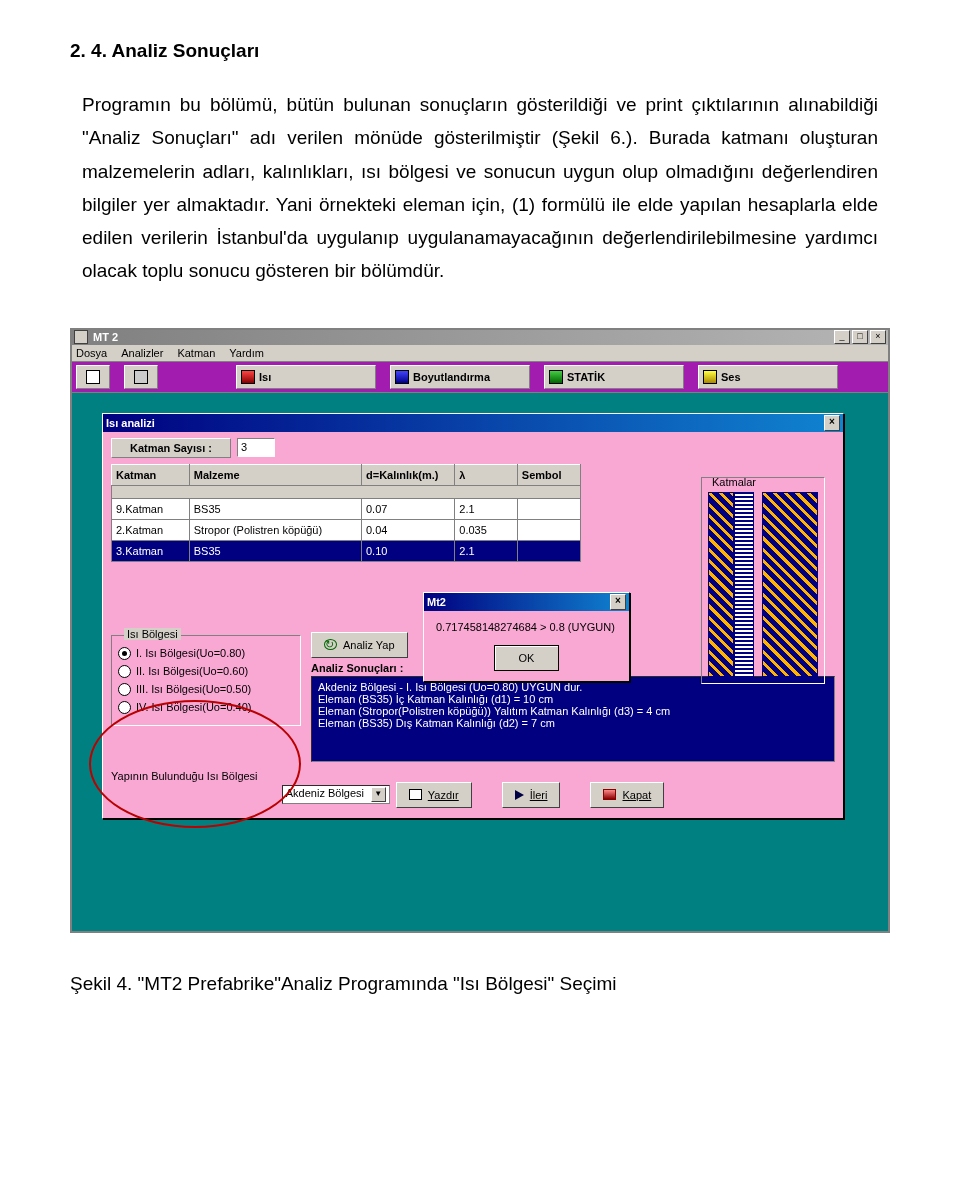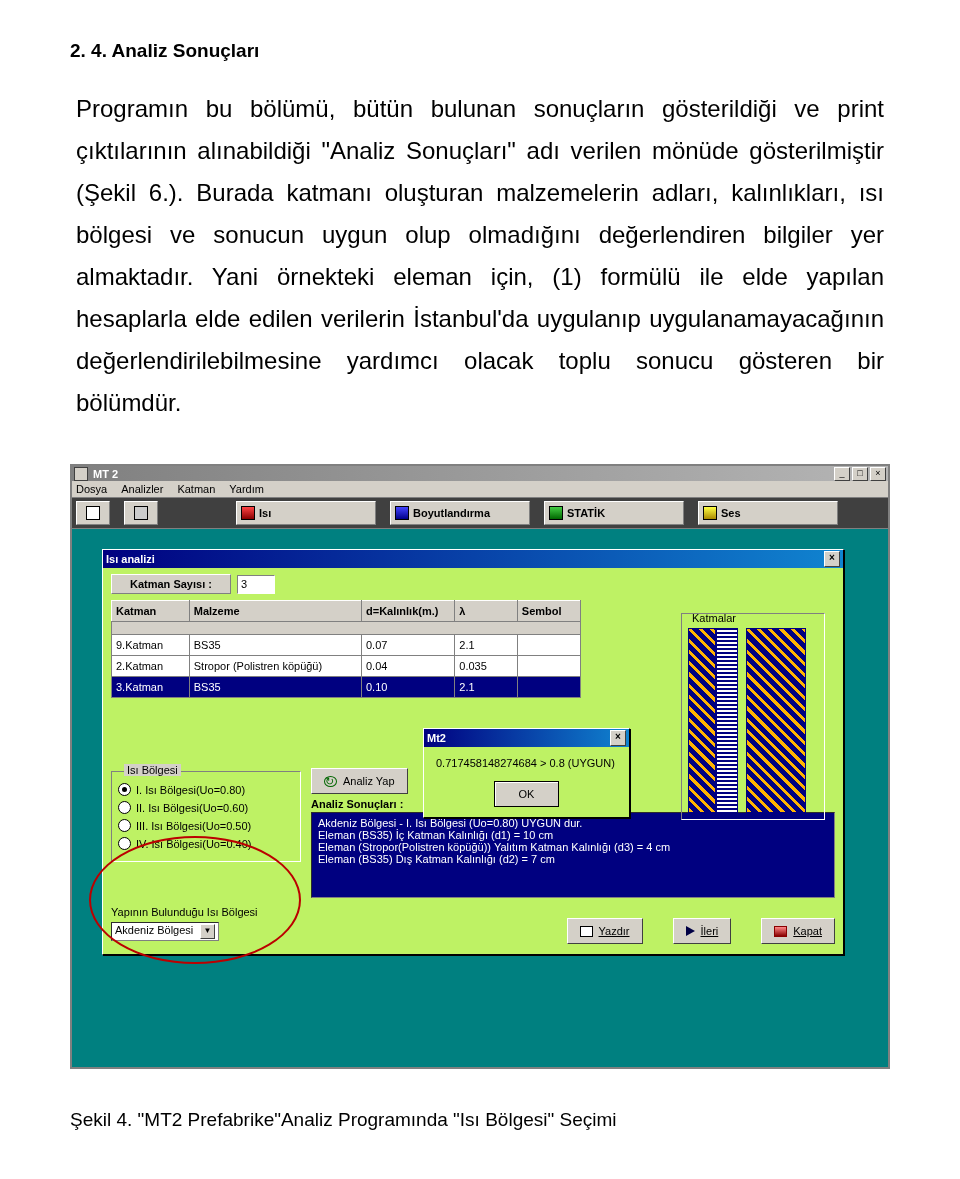--- a/index.html
+++ b/index.html
@@ -1,52 +1,52 @@
 <!DOCTYPE html>
 <html><head>
 <meta charset="utf-8">
 <style>
 html,body{margin:0;padding:0;font-family:Arial,Helvetica,sans-serif;background:#fff;color:#000}
 .page{width:960px;margin:0 auto;padding:40px 70px 30px;box-sizing:border-box}
 h2{font-size:19px;font-weight:700;margin:0 0 26px}
-p.body{font-size:24px;line-height:1.75;text-align:justify;margin:0 6px 40px}
+p.body{font-size:19px;line-height:1.75;text-align:justify;margin:0 12px 40px}
 .figure{width:820px;margin:0 auto}
 .appwin{border:2px solid #808080;background:#d4d0c8;position:relative}
 .titlebar{background:linear-gradient(90deg,#808080,#b5b5b5);display:flex;align-items:center;height:15px;padding:0 2px}
 .titlebar .ticon{width:14px;height:14px;background:#d4d0c8;border:1px solid #404040;box-sizing:border-box;margin-right:5px}
 .titlebar .ttxt{color:#fff;font-size:11px;font-weight:700;flex:1}
 .wctrls{display:flex;gap:2px}
 .wctrls .wb{width:14px;height:12px;background:#d4d0c8;border:1px solid #fff;border-right-color:#404040;border-bottom-color:#404040;font-size:9px;line-height:10px;text-align:center}
 .menubar{background:#d4d0c8;border-bottom:1px solid #808080;display:flex;padding:2px 4px;font-size:11px}
 .menubar span{margin-right:14px}
-.toolbar{background:#404040;border-bottom:1px solid #808080;padding:3px 4px;display:flex;gap:14px}
+.toolbar{background:#a21caf;border-bottom:1px solid #808080;padding:3px 4px;display:flex;gap:14px}
 .tbtn{height:22px;background:#d4d0c8;border:1px solid #fff;border-right-color:#808080;border-bottom-color:#808080;padding:0 4px;display:flex;align-items:center;font-size:11px;gap:4px}
 .tbtn.wide{min-width:130px;font-weight:700}
 .tbtn.sq{width:24px;justify-content:center}
 .tico{width:14px;height:14px;border:1px solid #000;box-sizing:border-box}
 .tico.red{background:linear-gradient(#f44,#800)}
 .tico.blue{background:linear-gradient(#44f,#008)}
 .tico.grn{background:linear-gradient(#4c4,#060)}
 .tico.yel{background:linear-gradient(#ff4,#a80)}
 .work{background:#008080;padding:20px 30px 28px;min-height:490px;position:relative}
-.dlg{background:#bef264;border:1px solid #fff;border-right-color:#000;border-bottom-color:#000;box-shadow:1px 1px 0 #000}
+.dlg{background:#f9a8d4;border:1px solid #fff;border-right-color:#000;border-bottom-color:#000;box-shadow:1px 1px 0 #000}
 .dlg .dtbar{background:linear-gradient(90deg,#000080,#1084d0);display:flex;align-items:center;height:18px;padding:0 3px}
 .dlg .dtbar .dtxt{color:#fff;font-size:11px;font-weight:700;flex:1}
 .dlg .dtbar .xb{width:14px;height:14px;background:#d4d0c8;border:1px solid #fff;border-right-color:#404040;border-bottom-color:#404040;font-size:10px;line-height:12px;text-align:center;font-weight:700}
 .dbody{padding:6px 8px;font-size:11px}
 .row{display:flex;align-items:center;gap:6px;margin-bottom:4px}
 .inset{border:1px solid #808080;border-right-color:#fff;border-bottom-color:#fff;background:#fff;padding:1px 3px;height:15px;line-height:15px;font-size:11px}
 .lblbox{display:inline-block;background:#d4d0c8;border:1px solid #fff;border-right-color:#808080;border-bottom-color:#808080;padding:1px 18px;font-weight:700;font-size:11px;height:16px;line-height:16px}
 .tbl{border-collapse:collapse;border:1px solid #808080}
 .tbl th,.tbl td{border:1px solid #808080;font-size:11px;padding:2px 4px;background:#fff;text-align:left;height:16px}
 .tbl th{background:#d4d0c8;font-weight:700;border-top-color:#fff;border-left-color:#fff}
 .tbl tr.hl td{background:#000080;color:#fff}
 .grp{border:1px solid #808080;border-right-color:#fff;border-bottom-color:#fff;padding:6px;margin:3px 0;position:relative}
 .grp::before{content:attr(data-title);position:absolute;top:-8px;left:6px;background:#d4d0c8;padding:0 3px;font-size:11px}
-.katvis{position:absolute;right:18px;top:42px;width:144px}
+.katvis{position:absolute;right:18px;top:42px;width:124px}
 .katvis .layer{height:185px;width:100%;display:flex}
 .lyr{border:1px solid #000080;box-sizing:border-box}
 .lyr.a{background:repeating-linear-gradient(45deg,#ffb300 0 3px,#000080 3px 8px);width:28px}
 .lyr.b{background:repeating-linear-gradient(0deg,#fff 0 2px,#000080 2px 4px);width:22px}
 .lyr.c{width:60px;margin-left:8px;background:repeating-linear-gradient(45deg,#ffb300 0 3px,#000080 3px 8px)}
 .rad{display:flex;align-items:center;gap:5px;font-size:11px;margin:5px 0}
 .rad .r{width:11px;height:11px;border:1px solid #000;border-radius:50%;background:#fff;display:flex;align-items:center;justify-content:center}
 .rad .r.on::after{content:"";width:5px;height:5px;background:#000;border-radius:50%}
 .btn{background:#d4d0c8;border:1px solid #fff;border-right-color:#404040;border-bottom-color:#404040;padding:2px 12px;font-size:11px;display:inline-flex;align-items:center;gap:6px;height:20px}
 .analres{background:#000080;color:#fff;font-size:11px;padding:4px 6px;border:1px inset #808080;height:76px;overflow:hidden}
@@ -222,21 +222,21 @@
                 <div class="analres">
                   <div>Akdeniz Bölgesi - I.   Isı Bölgesi (Uo=0.80) UYGUN dur.</div>
                   <div>Eleman (BS35) İç Katman Kalınlığı (d1) = 10 cm</div>
                   <div>Eleman (Stropor(Polistren köpüğü)) Yalıtım Katman Kalınlığı (d3) = 4 cm</div>
                   <div>Eleman (BS35) Dış Katman Kalınlığı (d2) = 7 cm</div>
                 </div>
               </div>
             </div>
 
             <div style="font-size:11px;margin-top:8px">Yapının Bulunduğu Isı Bölgesi</div>
-            <div class="row" style="justify-content:space-between">
+            <div class="row" style="justify-content:center">
               <span class="combo"><span>Akdeniz Bölgesi</span><span class="dd">▼</span></span>
               <span style="display:flex;gap:30px">
                 <span class="btn">
                     <span class="sicon pr"></span>
                     <u>Yazdır</u>
                   </span>
                 <span class="btn">
                     <span class="sicon ar"></span>
                     <u>İleri</u>
                   </span>

